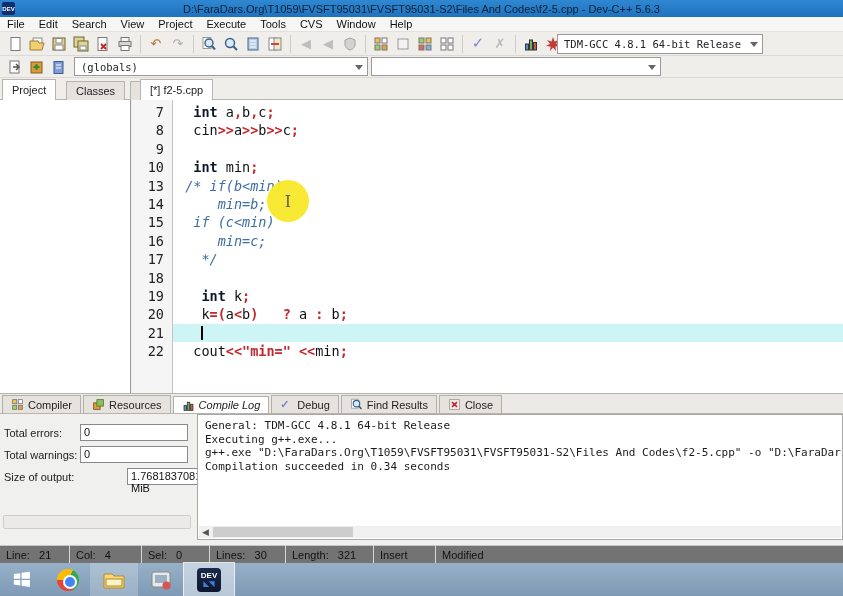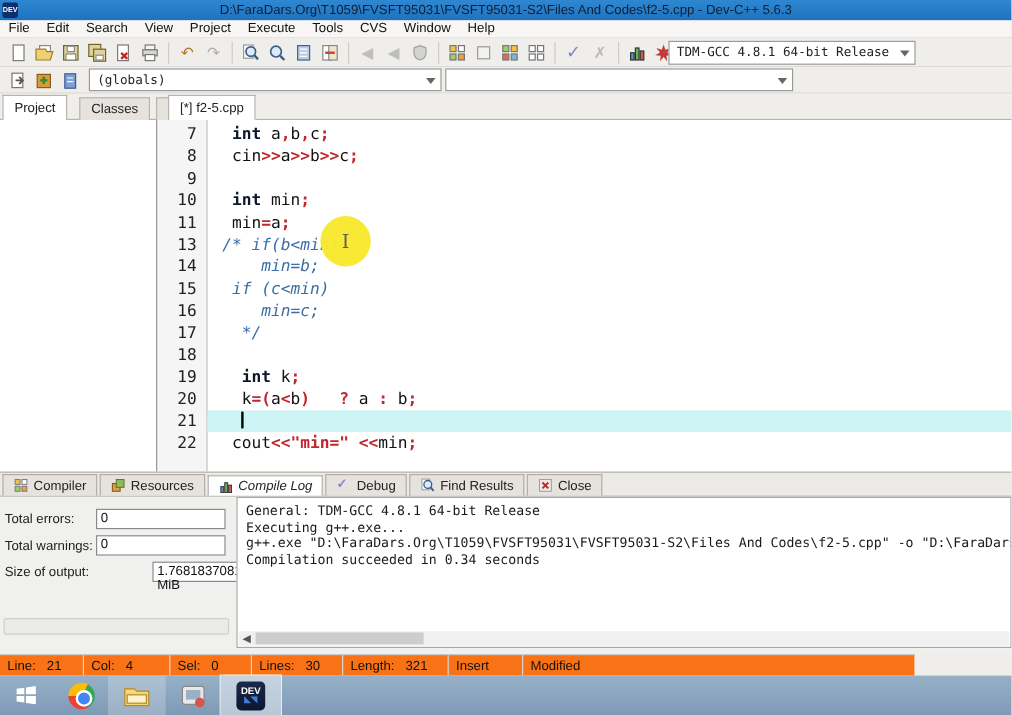--- a/index.html
+++ b/index.html
@@ -78,21 +78,21 @@
   .abort-btn { position:absolute; left:8px; top:76px; width:180px; height:19px; background:#f3f2f1; border:1px solid #d5d3d0;
     color:#9a9a9a; font-size:11px; display:flex; align-items:center; justify-content:center; }
   .pbar { position:absolute; left:3px; top:101px; width:188px; height:14px; background:#eceae7; border:1px solid #d0cecb; border-radius:2px; }
   .blog { position:absolute; left:197px; top:0; width:646px; height:126px; background:#fff; border:1px solid #a8a8a8; overflow:hidden; }
   .blog .logtext { padding:4px 0 0 7px; font-family:"DejaVu Sans Mono",monospace; font-size:11px; line-height:13.5px; color:#1a1a1a; white-space:pre; }
   .hscroll { position:absolute; left:1px; bottom:1px; height:12px; width:642px; background:#f0f0f0; }
   .hscroll .larr { position:absolute; left:0; top:0; width:13px; height:12px; font-size:9px; color:#555; text-align:center; line-height:12px; }
   .hscroll .thumb { position:absolute; left:14px; top:1px; width:140px; height:10px; background:#cdcdcd; }
 
   
-  .statusbar { position:absolute; left:0; top:545px; width:762px; height:18px; background:#f97316; border-top:1px solid #c9c7c3;
+  .statusbar { position:absolute; left:0; top:545px; width:843px; height:18px; background:#737373; border-top:1px solid #c9c7c3;
     display:flex; align-items:center; font-size:11px; color:#111; }
   .sseg { height:100%; display:flex; align-items:center; padding-left:6px; border-right:1px solid #d8d6d2; white-space:pre; }
   .sseg:nth-child(1){width:70px;} .sseg:nth-child(2){width:72px;} .sseg:nth-child(3){width:68px;}
   .sseg:nth-child(4){width:76px;} .sseg:nth-child(5){width:88px;} .sseg:nth-child(6){width:62px;}
   .sseg:nth-child(7){flex:1; border-right:none;text-align:center;}
 
   
   .taskbar { position:absolute; left:0; top:563px; width:843px; height:33px;
     background:linear-gradient(#97b0c8,#7f9ab5); display:flex; align-items:center; }
   .titem { height:33px; display:flex; align-items:center; justify-content:center; }
@@ -368,24 +368,20 @@
         </div>
         <div class="cl-row">
           <div class="cl-num">9</div>
           <div class="cl-code"></div>
         </div>
         <div class="cl-row">
           <div class="cl-num">10</div>
           <div class="cl-code"><span class="pl">  </span><span class="kw">int</span><span class="pl"> min</span><span class="sym">;</span></div>
         </div>
         <div class="cl-row">
-          <div class="cl-num">11</div>
-          <div class="cl-code"><span class="pl">  min</span><span class="sym">=</span><span class="pl">a</span><span class="sym">;</span></div>
-        </div>
-        <div class="cl-row">
           <div class="cl-num">13</div>
           <div class="cl-code"><span class="com"> /* if(b&lt;min)</span></div>
         </div>
         <div class="cl-row">
           <div class="cl-num">14</div>
           <div class="cl-code"><span class="com">     min=b;</span></div>
         </div>
         <div class="cl-row">
           <div class="cl-num">15</div>
           <div class="cl-code"><span class="com">  if (c&lt;min)</span></div>

